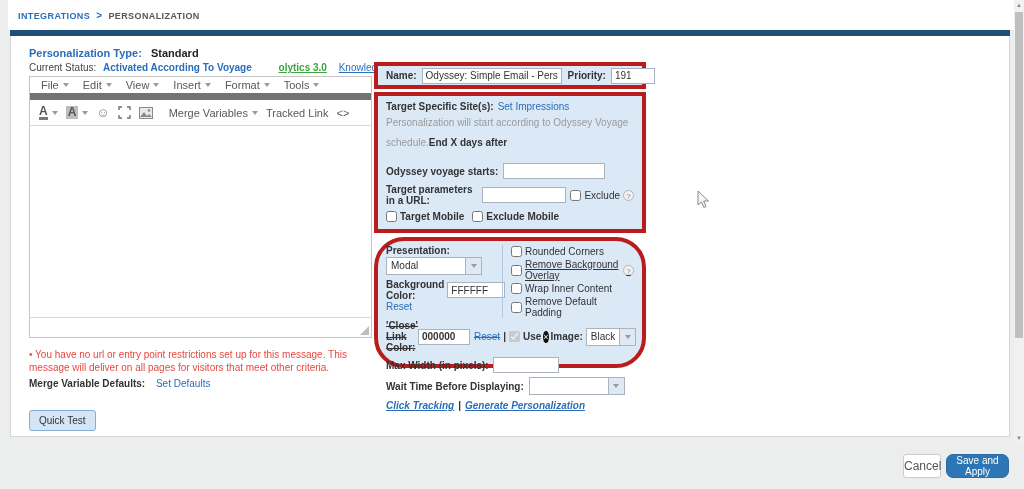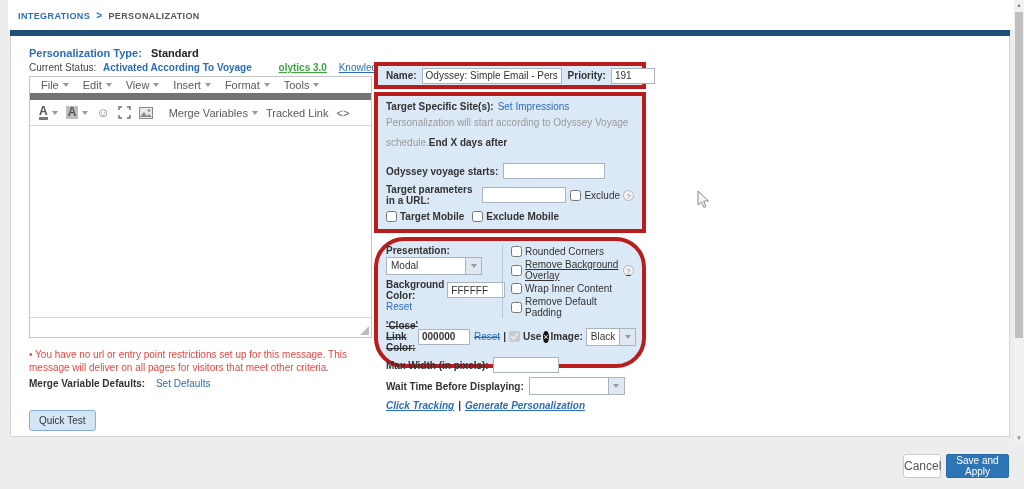--- a/index.html
+++ b/index.html
@@ -68,21 +68,21 @@
   .divider { border-top:1px solid #6b6b6b; margin:4px 0 4px; }
   .vsep { border-left:1px solid #b3c8de; }
   .strike { text-decoration:line-through; }
   .blackin { background:#000; color:#fff; border:1px solid #000; font-weight:bold; width:52px; }
   .bgin { border:2px solid #222; width:58px; font-weight:normal; }
   .closeicon { display:inline-block; width:12px; height:12px; border-radius:50%; background:#111; color:#fff; font-size:9px; line-height:12px; text-align:center; margin:0 2px; }
   .biglinks a { font-weight:bold; text-decoration:underline; color:#2a6ebb; cursor:pointer;font-style:italic; }
 
   
   .btn-cancel { position:absolute; left:903px; top:454px; width:38px; height:24px; background:#fff; border:1px solid #ccc; border-radius:3px; font-size:12px; color:#555; cursor:pointer; font-family:"Liberation Sans", sans-serif; }
-  .btn-save { position:absolute; left:946px; top:454px; width:63px; height:24px; background:#2e75b5; border:1px solid #2a6aa5; border-radius:2px; font-size:10px; color:#fff; cursor:pointer; font-family:"Liberation Sans", sans-serif; }
+  .btn-save { position:absolute; left:946px; top:454px; width:63px; height:24px; background:#2e75b5; border:1px solid #2a6aa5; border-radius:7px; font-size:10px; color:#fff; cursor:pointer; font-family:"Liberation Sans", sans-serif; }
 
   
   .sbar { position:absolute; right:0; top:0; width:10px; height:443px; background:#f1f1f1; }
   .sbar .arrow { position:absolute; left:0; width:10px; height:10px; font-size:6px; color:#8a8a8a; text-align:center; line-height:10px; cursor:pointer; }
   .sbar .up { top:0; }
   .sbar .down { bottom:0; }
   .sbar .thumb { position:absolute; left:1px; top:12px; width:8px; height:326px; background:#bfbfbf; cursor:grab; }
 
   .cursor { position:absolute; left:697px; top:190px; pointer-events:none; }
 </style>

